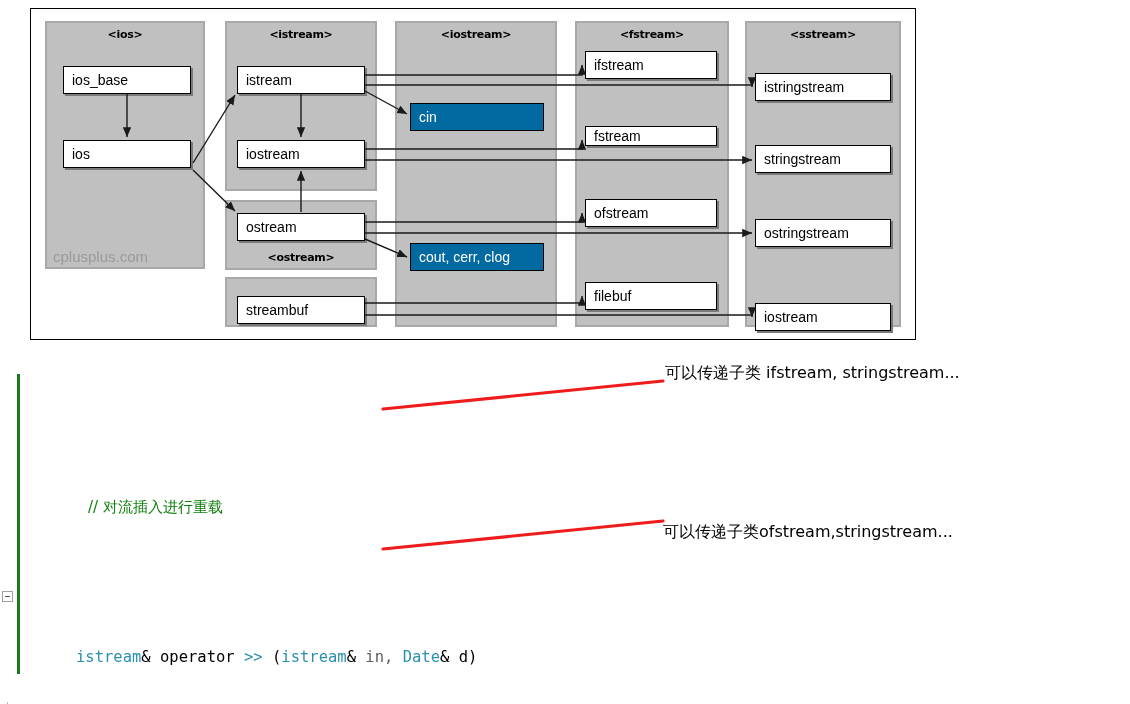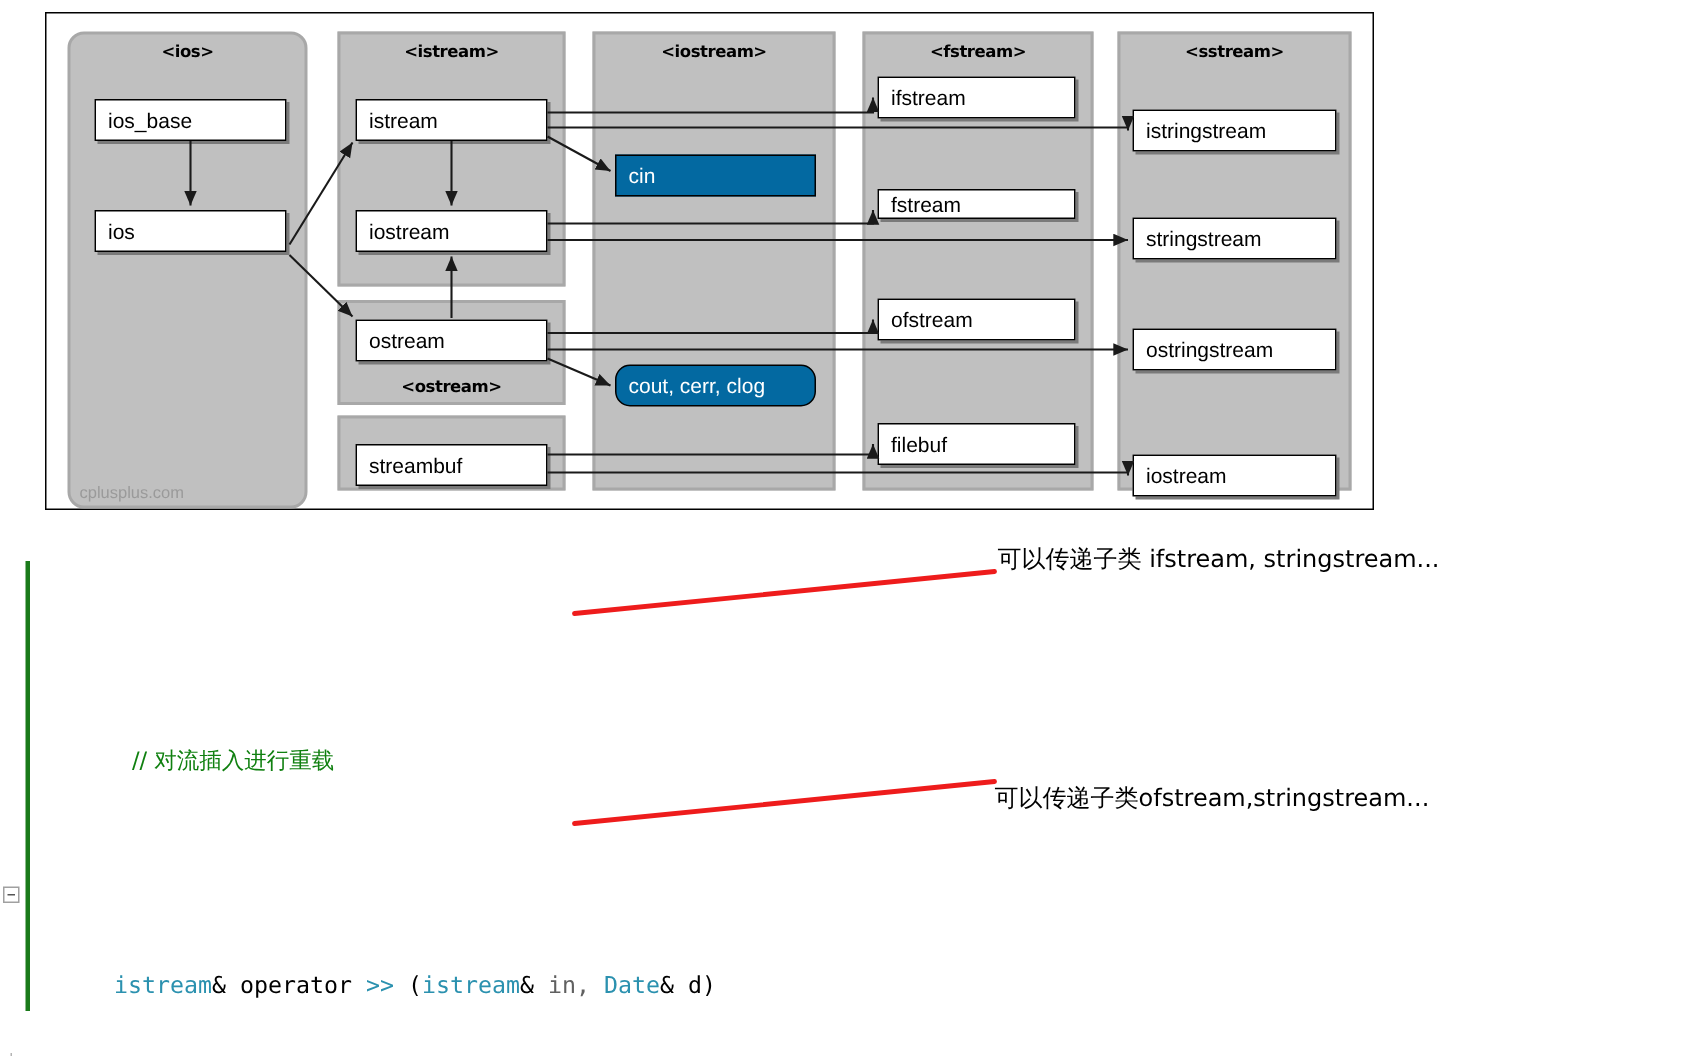--- a/index.html
+++ b/index.html
@@ -56,21 +56,21 @@
     font-family:"Liberation Sans", sans-serif;
   }
   .node.black{
     background:#0369a1;
     color:#ffffff;
     border:1px solid #000000;
     box-shadow:none;
   }
   .watermark{
     position:absolute;
-    font-size:11px;
+    font-size:15px;
     color:#9a9a9a;
     font-family:"Liberation Sans", sans-serif;
   }
   #edges{position:absolute;left:0;top:0;width:872px;height:318px;overflow:visible;}
 
   
   #code-area{
     position:absolute;
     left:0; top:352px;
     width:1130px; height:352px;
@@ -128,21 +128,21 @@
     white-space:nowrap;
   }
   #anno-svg{position:absolute;left:0;top:0;width:1130px;height:704px;overflow:visible;pointer-events:none;}
 </style>
 </head>
 <body>
 
 <div id="diagram-frame">
   <div id="diagram-inner">
 
-    <div class="panel" style="left:8px;top:6px;width:160px;height:318px;border-radius:11px;">
+    <div class="panel" style="left:8px;top:6px;width:160px;height:248px;">
       <div class="panel-title" style="top:5px;">&lt;ios&gt;</div>
       <div class="watermark" style="left:6px;bottom:2px;">cplusplus.com</div>
     </div>
     <div class="node" style="left:26px;top:51px;width:128px;height:28px;">ios_base</div>
     <div class="node" style="left:26px;top:125px;width:128px;height:28px;">ios</div>
 
     <div class="panel" style="left:188px;top:6px;width:152px;height:170px;">
       <div class="panel-title" style="top:5px;">&lt;istream&gt;</div>
     </div>
     <div class="node" style="left:200px;top:51px;width:128px;height:28px;">istream</div>
@@ -155,21 +155,21 @@
 
     <div class="panel" style="left:188px;top:262px;width:152px;height:50px;">
       <div class="panel-title" style="bottom:2px;">&lt;streambuf&gt;</div>
     </div>
     <div class="node" style="left:200px;top:281px;width:128px;height:28px;">streambuf</div>
 
     <div class="panel" style="left:358px;top:6px;width:162px;height:306px;">
       <div class="panel-title" style="top:5px;">&lt;iostream&gt;</div>
     </div>
     <div class="node black" style="left:373px;top:88px;width:134px;height:28px;">cin</div>
-    <div class="node black" style="left:373px;top:228px;width:134px;height:28px;border-radius:10px;">cout, cerr, clog</div>
+    <div class="node black" style="left:373px;top:228px;width:134px;height:28px;">cout, cerr, clog</div>
 
     <div class="panel" style="left:538px;top:6px;width:154px;height:306px;">
       <div class="panel-title" style="top:5px;">&lt;fstream&gt;</div>
     </div>
     <div class="node" style="left:548px;top:36px;width:132px;height:28px;">ifstream</div>
     <div class="node" style="left:548px;top:111px;width:132px;height:20px;">fstream</div>
     <div class="node" style="left:548px;top:184px;width:132px;height:28px;">ofstream</div>
     <div class="node" style="left:548px;top:267px;width:132px;height:28px;">filebuf</div>
 
     <div class="panel" style="left:708px;top:6px;width:156px;height:306px;">

